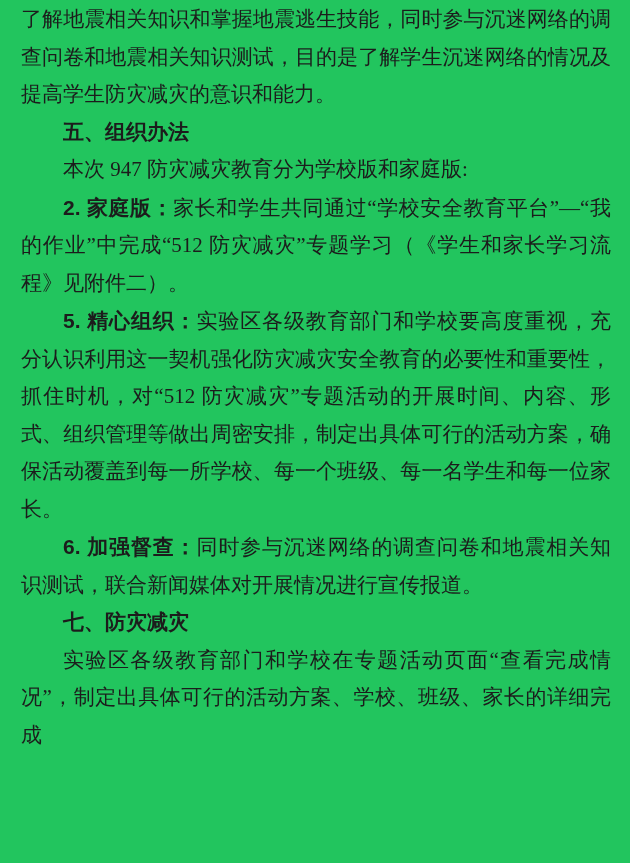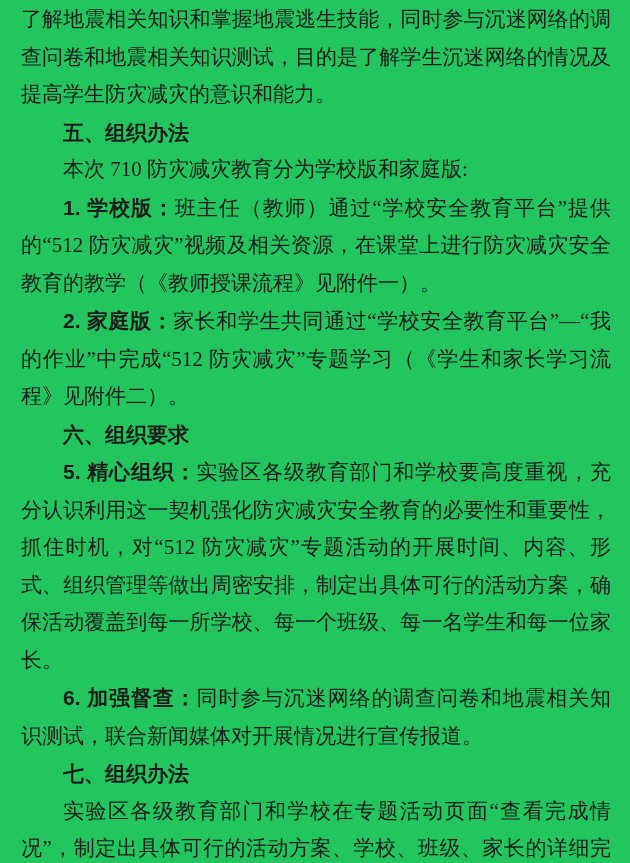--- a/index.html
+++ b/index.html
@@ -27,42 +27,40 @@
     padding: 0;
   }
   .indent {
     text-indent: 2em;
   }
   .hei {
     font-family: "Liberation Sans", "DejaVu Sans", sans-serif;
     font-weight: bold;
   }
   .heading {
-    font-family: Liberation Sans, sans-serif;
+    font-family: Liberation Serif, serif;
     font-weight: bold;
   }
 </style>
 </head>
 <body>
 
 <div class="page">
 
   <p class="para"><span>了解地震相关知识和掌握地震逃生技能，同时参与沉迷网络的调查问卷和地震相关知识测试，目的是了解学生沉迷网络的情况及提高学生防灾减灾的意识和能力。</span></p>
 
   <p class="para indent heading"><span>五、组织办法</span></p>
 
-  <p class="para indent"><span>本次 710 防灾减灾教育分为学校版和家庭版:</span></p>
+  <p class="para indent"><span>本次 947 防灾减灾教育分为学校版和家庭版:</span></p>
 
-  <p class="para indent"><strong class="hei">1. 学校版：</strong><span>班主任（教师）通过“学校安全教育平台”提供的“512 防灾减灾”视频及相关资源，在课堂上进行防灾减灾安全教育的教学（《教师授课流程》见附件一）。</span></p>
 
   <p class="para indent"><strong class="hei">2. 家庭版：</strong><span>家长和学生共同通过“学校安全教育平台”—“我的作业”中完成“512 防灾减灾”专题学习（《学生和家长学习流程》见附件二）。</span></p>
 
-  <p class="para indent heading"><span>六、组织要求</span></p>
 
   <p class="para indent"><strong class="hei">5. 精心组织：</strong><span>实验区各级教育部门和学校要高度重视，充分认识利用这一契机强化防灾减灾安全教育的必要性和重要性，抓住时机，对“512 防灾减灾”专题活动的开展时间、内容、形式、组织管理等做出周密安排，制定出具体可行的活动方案，确保活动覆盖到每一所学校、每一个班级、每一名学生和每一位家长。</span></p>
 
   <p class="para indent"><strong class="hei">6. 加强督查：</strong><span>同时参与沉迷网络的调查问卷和地震相关知识测试，联合新闻媒体对开展情况进行宣传报道。</span></p>
 
-  <p class="para indent heading"><span>七、组织办法</span></p>
+  <p class="para indent heading"><span>七、防灾减灾</span></p>
 
   <p class="para indent"><span>实验区各级教育部门和学校在专题活动页面“查看完成情况”，制定出具体可行的活动方案、学校、班级、家长的详细完成</span></p>
 
 </div>
 
 </body></html>

